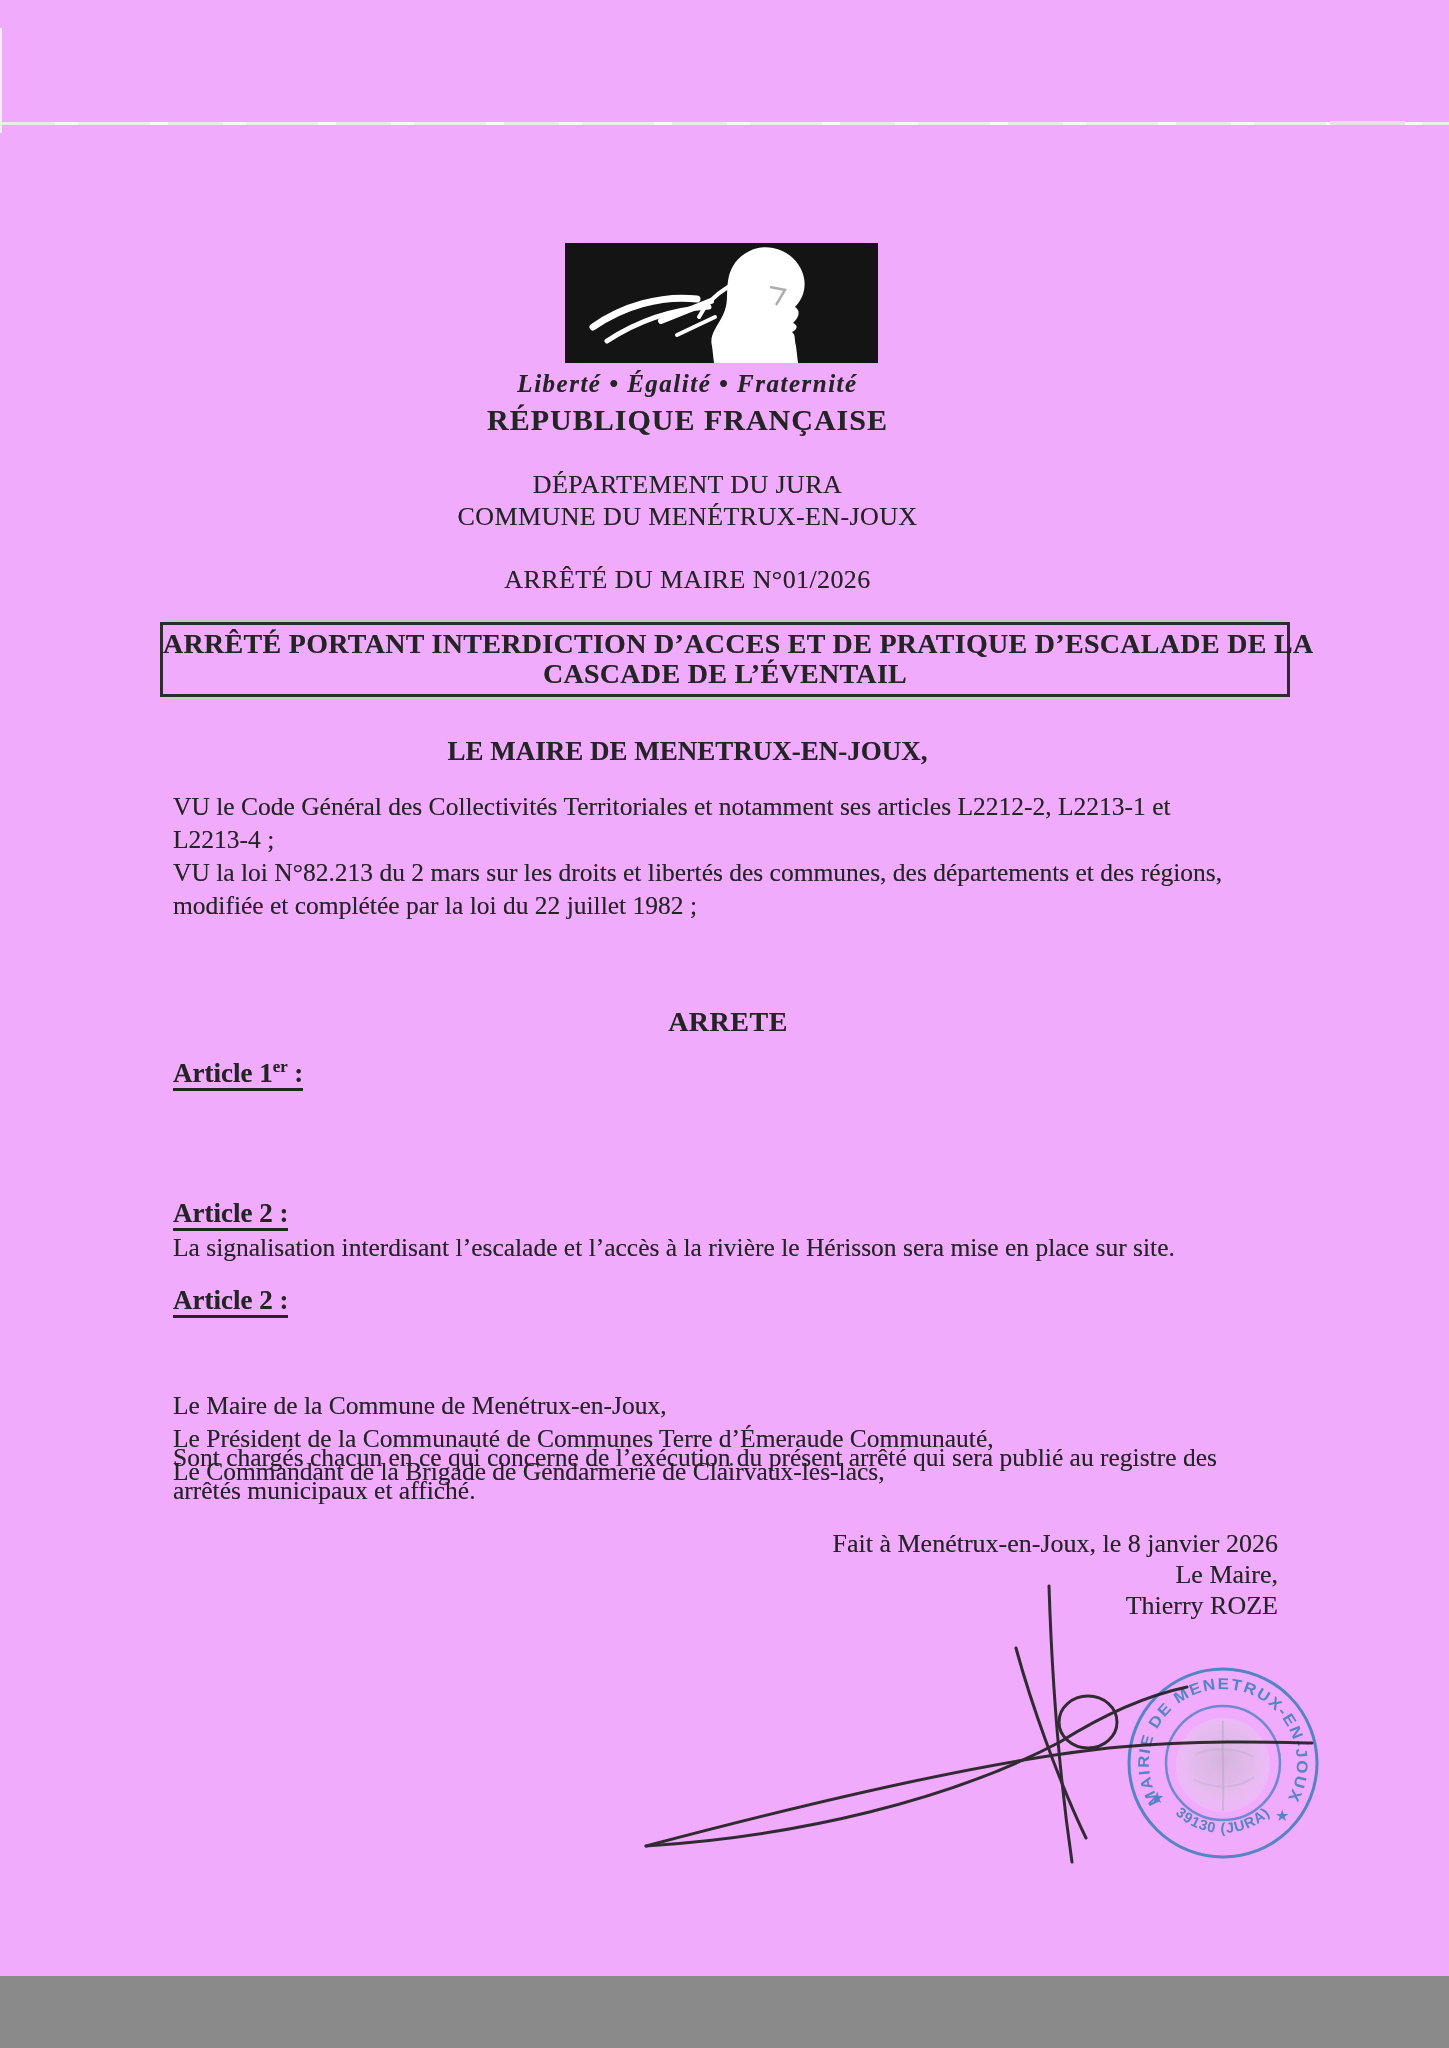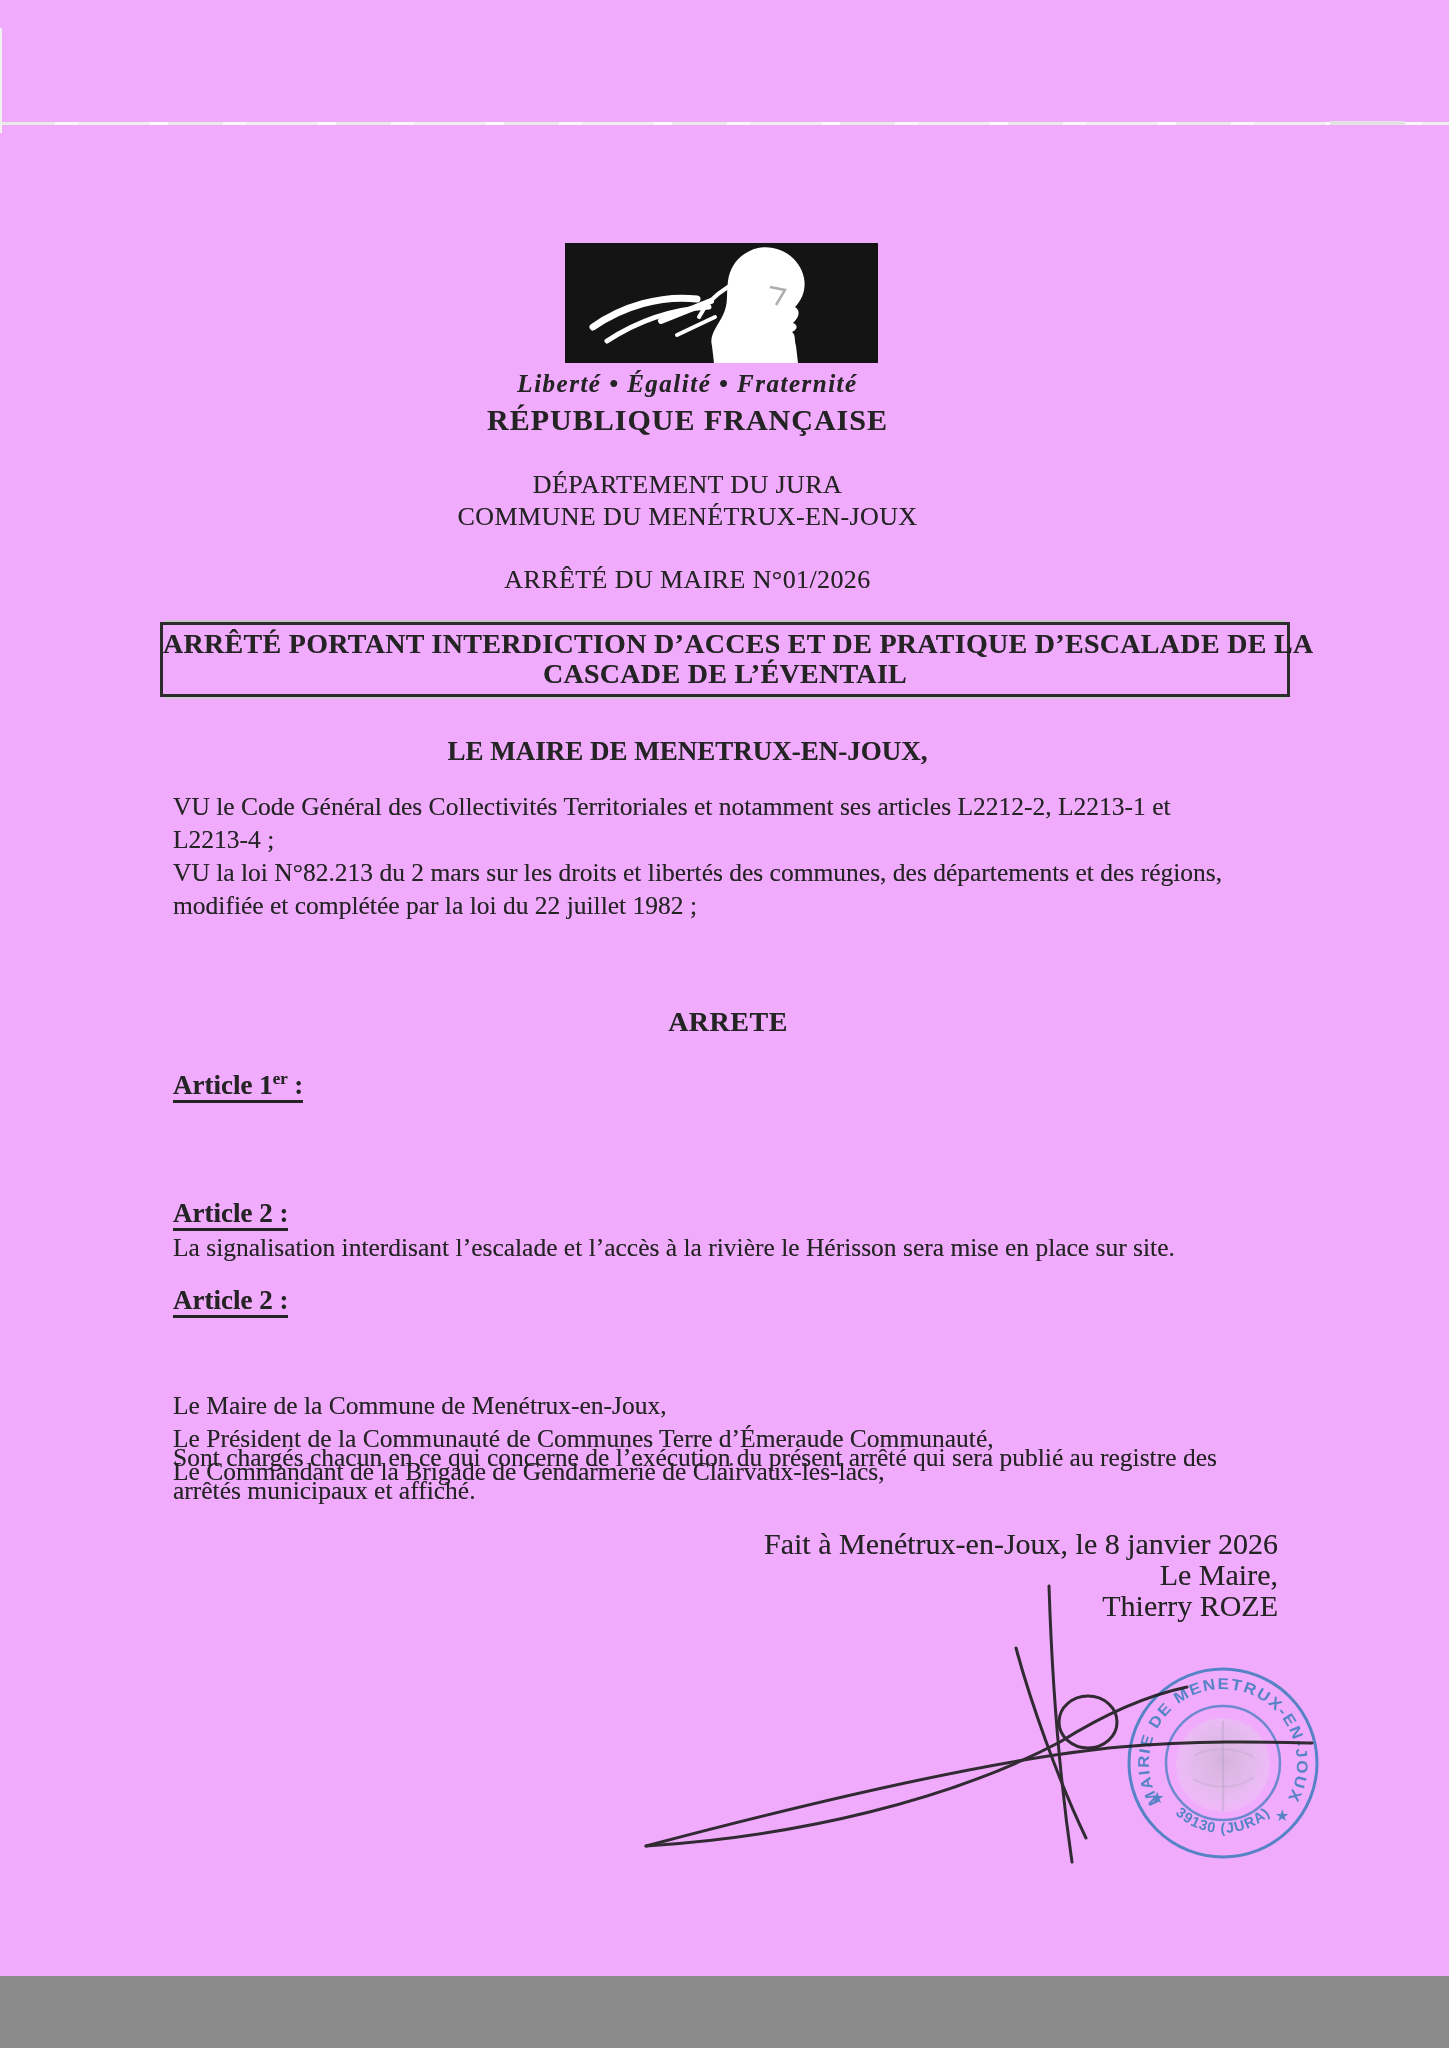--- a/index.html
+++ b/index.html
@@ -40,21 +40,21 @@
   }
 
   .opening{left:60px;top:736px;width:1255px;text-align:center;font-weight:bold;font-size:27px;}
 
   .body-text{left:173px;font-size:25.5px;line-height:33px;}
   .arrete-word{left:173px;top:1006px;width:1110px;text-align:center;font-weight:bold;font-size:28px;letter-spacing:.5px;}
   .article-head{left:173px;font-weight:bold;font-size:27px;}
   .article-head .u{display:inline-block;border-bottom:3px solid #242424;padding-bottom:1px;line-height:1.05;}
   sup.er{font-size:.62em;vertical-align:super;line-height:0;}
 
-  .closing{left:478px;top:1528px;width:800px;text-align:right;font-size:30px;line-height:31px;}
+  .closing{left:478px;top:1528px;width:800px;text-align:right;font-size:26px;line-height:31px;}
 
   .sig-svg{left:620px;top:1572px;}
   .stamp-svg{left:1123px;top:1663px;}
 </style>
 </head>
 <body>
 
 <div class="page">
 
   <div class="abs scan-line"></div>
@@ -95,21 +95,21 @@
 
   <div class="abs opening ink">LE MAIRE DE MENETRUX-EN-JOUX,</div>
 
   <div class="abs body-text ink pre" style="top:790px;">VU le Code Général des Collectivités Territoriales et notamment ses articles L2212-2, L2213-1 et
 L2213-4 ;
 VU la loi N°82.213 du 2 mars sur les droits et libertés des communes, des départements et des régions,
 modifiée et complétée par la loi du 22 juillet 1982 ;</div>
 
   <div class="abs arrete-word ink">ARRETE</div>
 
-  <div class="abs article-head ink" style="top:1058px;margin-top:12px;">
+  <div class="abs article-head ink" style="top:1058px;">
     <span class="u"><span>Article 1</span><sup class="er">er</sup><span> :</span></span>
   </div>
 
   <div class="abs article-head ink" style="top:1198px;">
     <span class="u"><span>Article 2</span><sup class="er"></sup><span> :</span></span>
   </div>
   <div class="abs body-text ink pre" style="top:1231px;">La signalisation interdisant l’escalade et l’accès à la rivière le Hérisson sera mise en place sur site.</div>
 
   <div class="abs article-head ink" style="top:1285px;">
     <span class="u"><span>Article 2</span><sup class="er"></sup><span> :</span></span>

